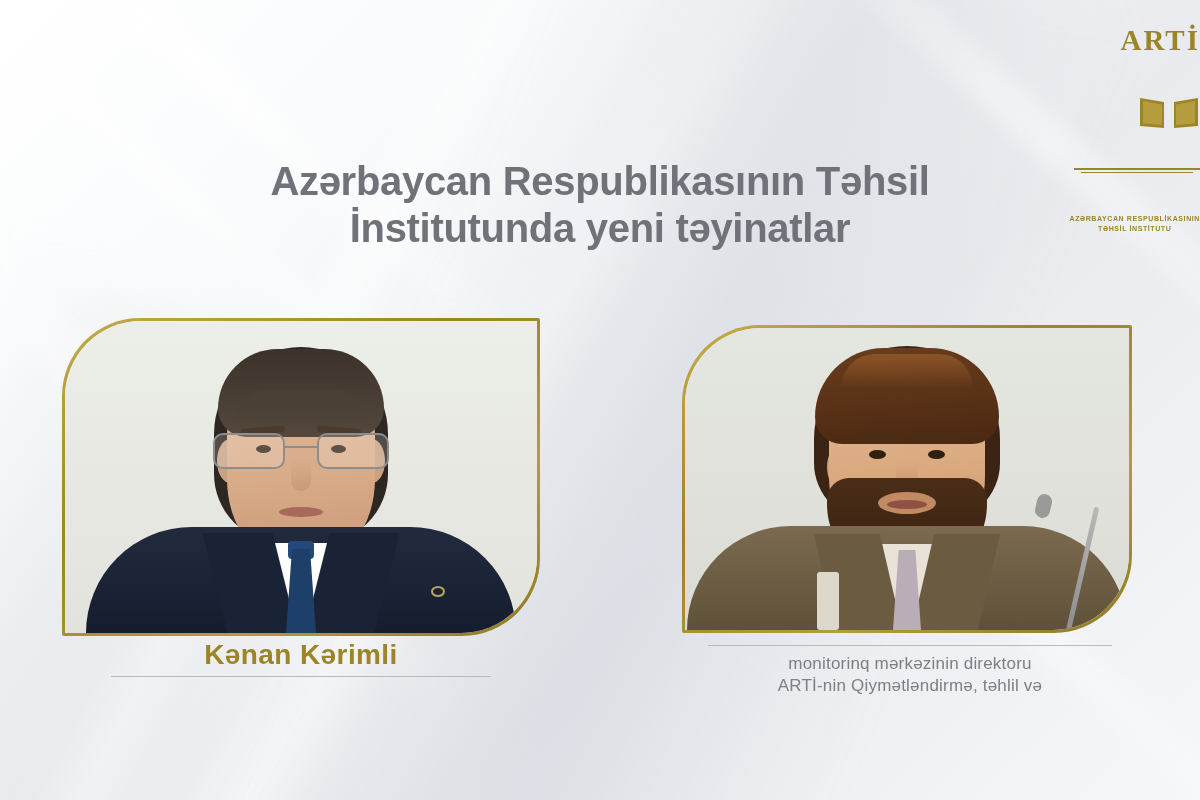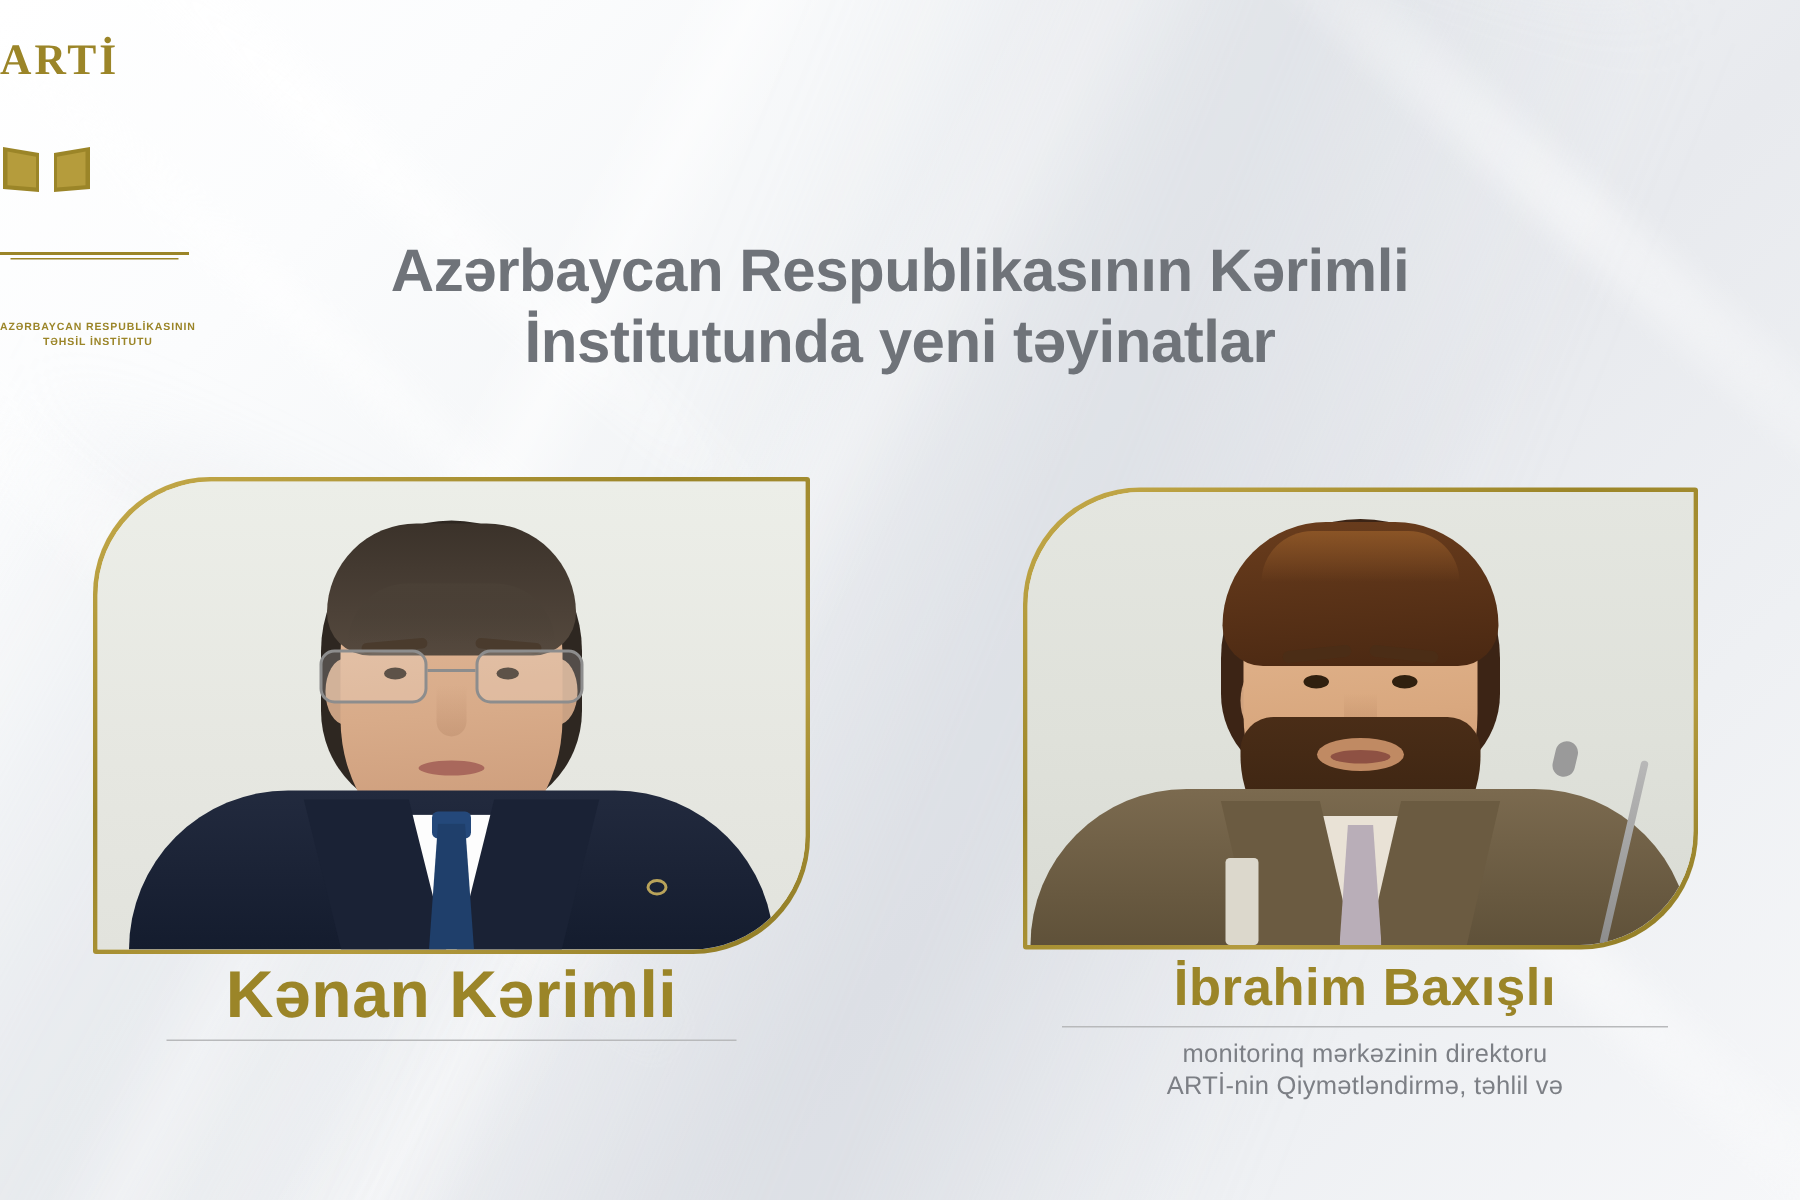--- a/index.html
+++ b/index.html
@@ -68,21 +68,21 @@
     background: linear-gradient(90deg, rgba(205,210,218,0) 0%, rgba(205,210,218,0.30) 50%, rgba(205,210,218,0) 100%);
     filter: blur(26px);
   }
 
   
   #logo {
     position: absolute;
     left: 0; right: 0; top: 26px;
     display: flex;
     flex-direction: column;
-    align-items: flex-start;
+    align-items: flex-end;
     gap: 36px;
   }
   .logo-word {
     font-family: "Liberation Serif", serif;
     font-weight: bold;
     font-size: 29px;
     letter-spacing: 2px;
     color: #9b8528;
     line-height: 1;
   }
@@ -205,21 +205,21 @@
   .pb .tie { position:absolute; left:50%; bottom:0; width:28px; height:80px; transform:translateX(-50%); background:#b9aeb8; clip-path: polygon(20% 0, 80% 0, 100% 100%, 0 100%); }
   .pb .badge { position:absolute; left:132px; bottom:0; width:22px; height:58px; background:#dcd8cc; border-radius:3px; }
   .pb .mic-stem { position:absolute; right:58px; bottom:0; width:5px; height:126px; background:linear-gradient(180deg,#b8b8b8 0%, #8d8d8d 100%); transform:rotate(13deg); transform-origin:bottom center; border-radius:3px; }
   .pb .mic-head { position:absolute; right:78px; bottom:112px; width:15px; height:24px; background:#9a9a9a; border-radius:8px; transform:rotate(13deg); }
 
   
   .caption { text-align: center; }
   .cap-left  { position: absolute; left: 30px;  top: 640px; width: 542px; }
   .cap-right { position: absolute; left: 660px; top: 640px; width: 500px; }
   .person-name {
-    font-size: 44px;
+    font-size: 28px;
     font-weight: bold;
     letter-spacing: 0.4px;
     color: #9b8528;
     line-height: 1.1;
   }
   .cap-right .person-name { font-size: 35px; }
   .rule {
     height: 1px;
     background: #b8b9bb;
     margin: 5px auto 7px auto;
@@ -262,21 +262,21 @@
       <div class="r2"></div>
     </div>
 
     <div class="logo-sub">
       <div>AZƏRBAYCAN RESPUBLİKASININ</div>
       <div>TƏHSİL İNSTİTUTU</div>
     </div>
   </div>
 
   <div id="headline">
-    <div>Azərbaycan Respublikasının Kərimli</div>
+    <div>Azərbaycan Respublikasının Təhsil</div>
     <div>İnstitutunda yeni təyinatlar</div>
   </div>
 
   <div id="cards">
 
     <div class="card card-left">
       <div class="frame">
         <div class="frame-inner photo-left">
           <div class="pa">
             <div class="hairback"></div>
@@ -339,21 +339,20 @@
     </div>
 
   </div>
 
   <div class="caption cap-left">
     <div class="person-name">Kənan Kərimli</div>
     <div class="rule"></div>
   </div>
 
   <div class="caption cap-right">
-    <div class="person-name">İbrahim Baxışlı</div>
     <div class="rule"></div>
     <div class="person-role">
       <div>monitorinq mərkəzinin direktoru</div>
       <div>ARTİ-nin Qiymətləndirmə, təhlil və</div>
     </div>
   </div>
 
 </div>
 
 </body></html>

